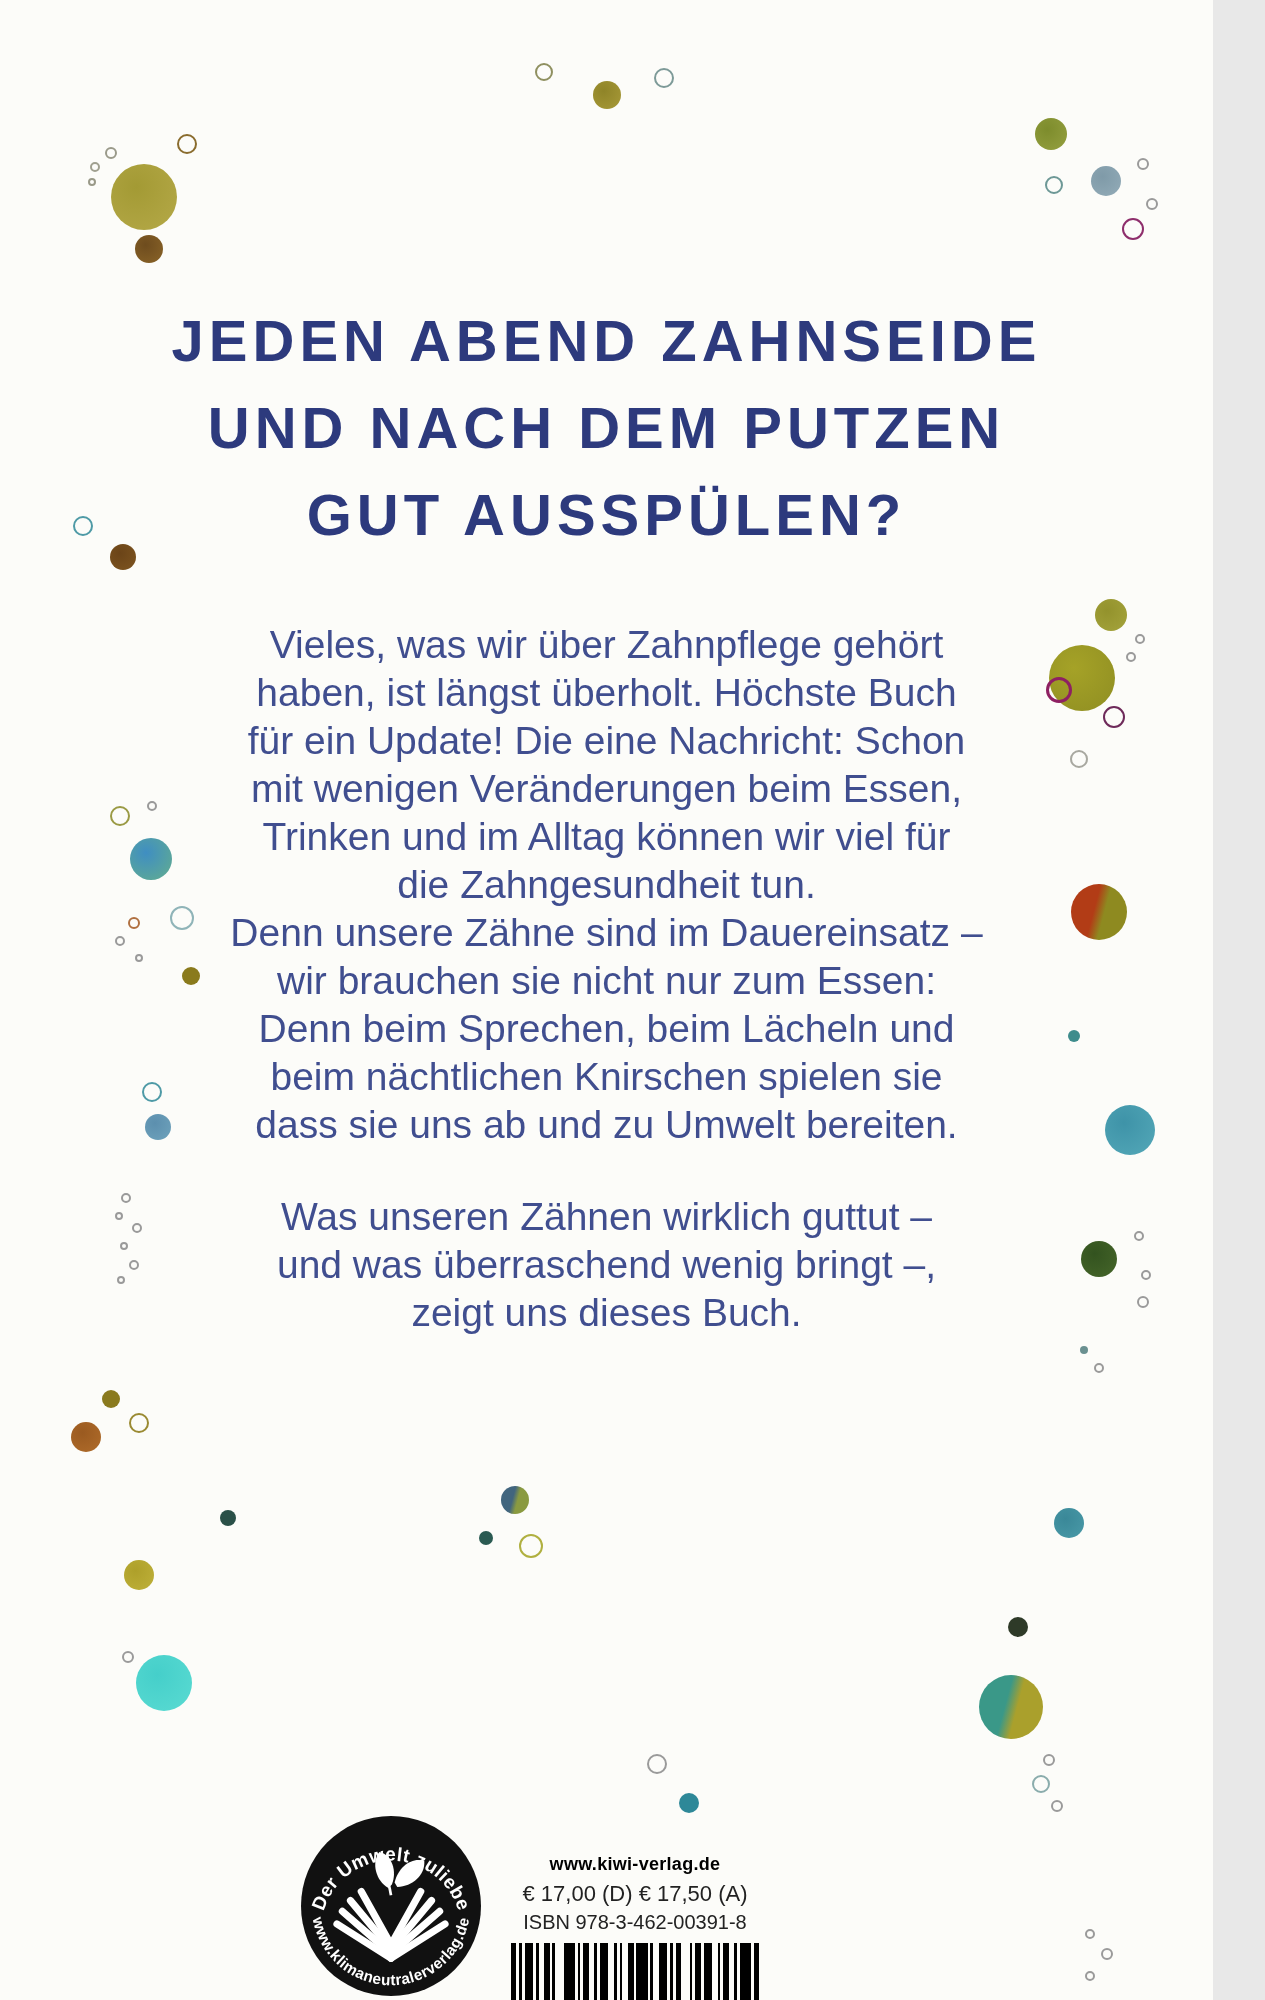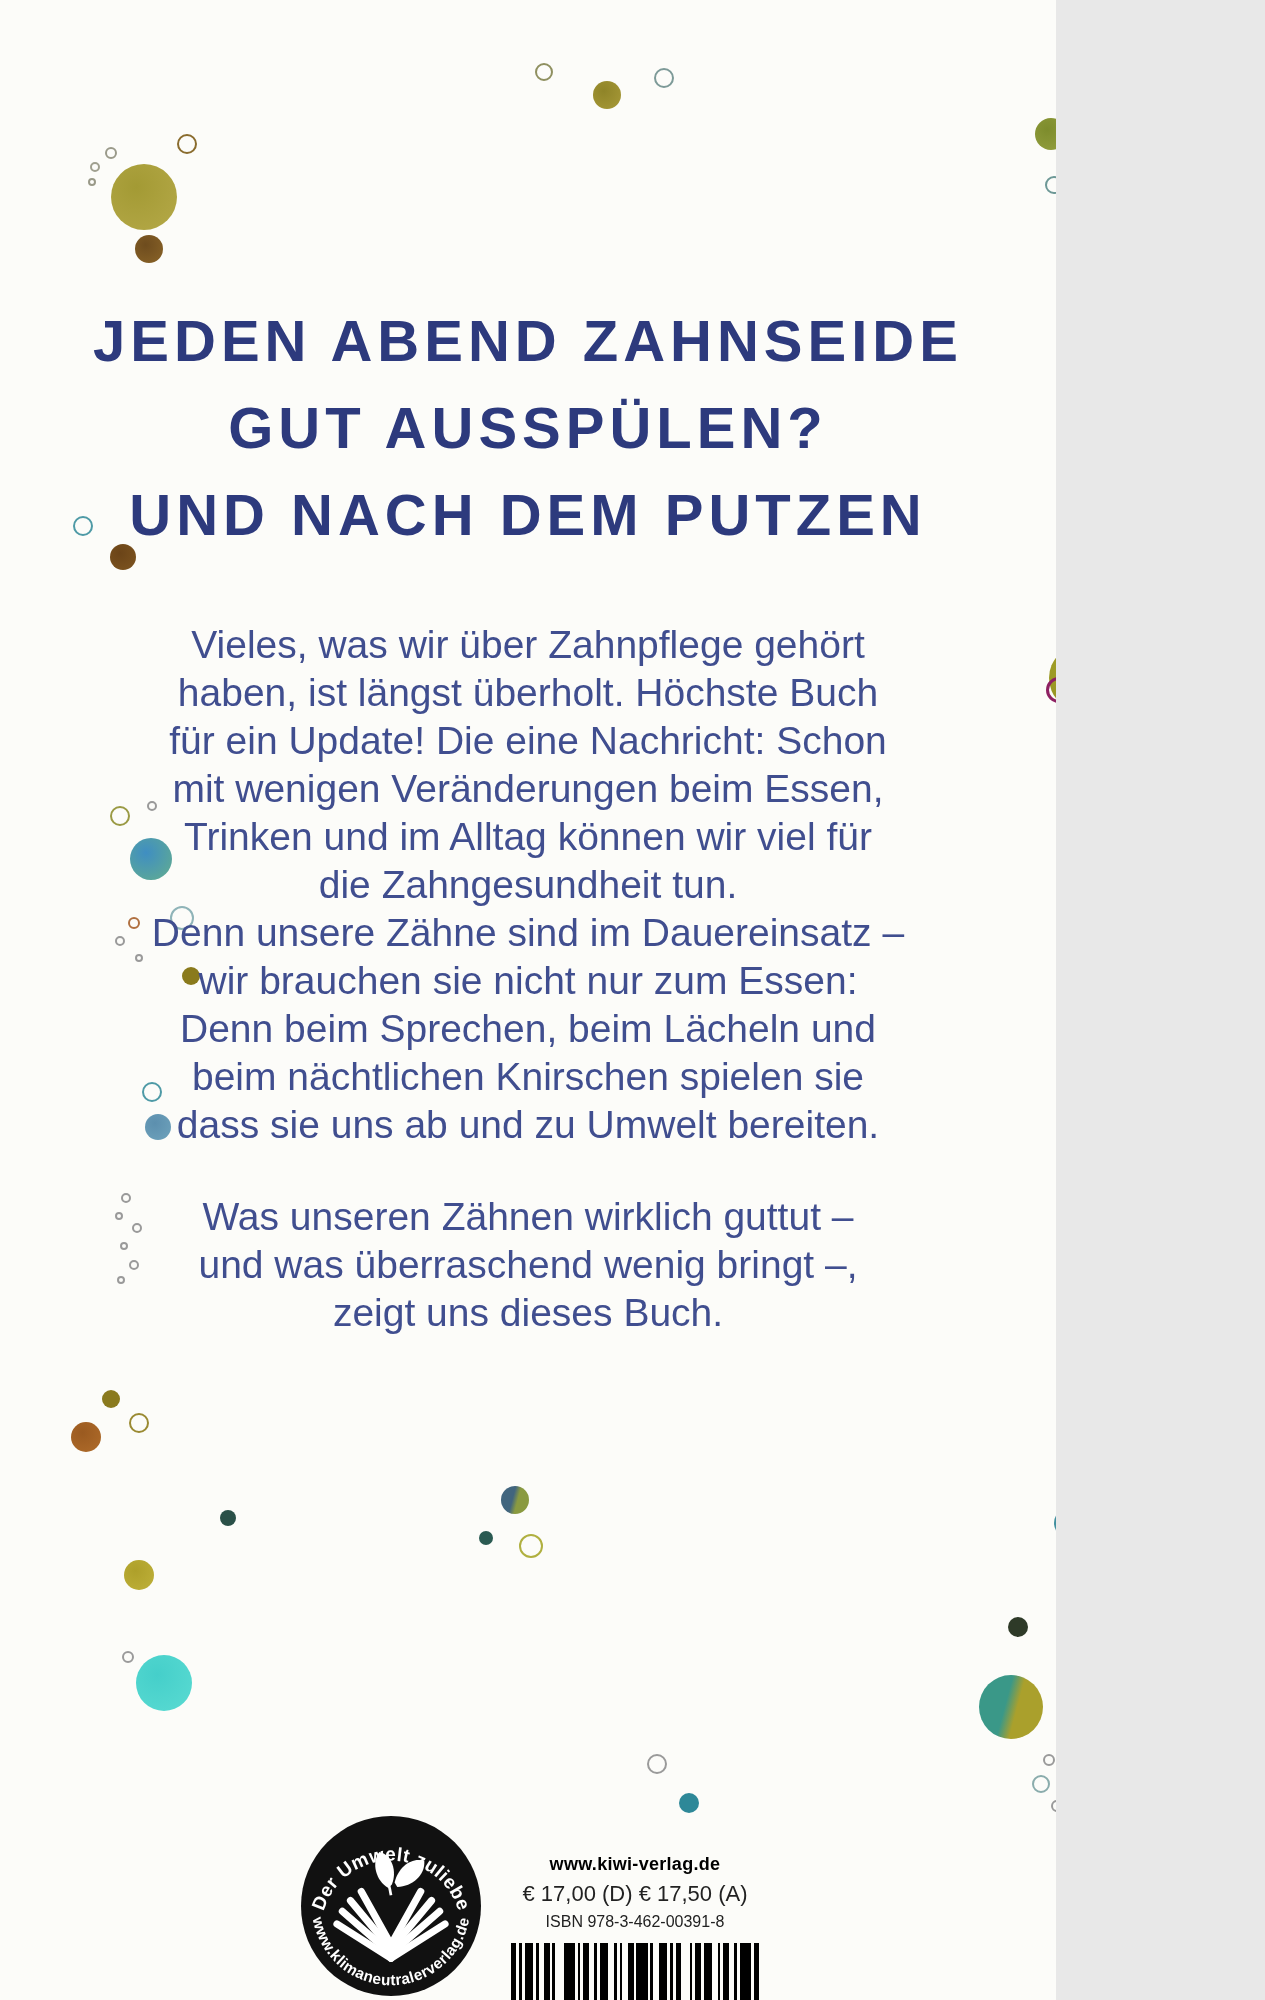--- a/index.html
+++ b/index.html
@@ -1,17 +1,17 @@
 <!DOCTYPE html>
 <html><head>
 <meta charset="utf-8">
 <style>
   html,body { margin:0; padding:0; background:#e8e8e8; }
   .cover {
-    position:relative; width:1056px; height:2000px;
+    position:relative; width:1213px; height:2000px;
     background:#fcfcf9; overflow:hidden;
     font-family:"Liberation Sans", sans-serif;
   }
   .dots-layer { position:absolute; inset:0; z-index:0; }
   .dot { position:absolute; border-radius:50%; box-sizing:border-box; }
   .dot.ring { background:transparent !important; border-style:solid; }
 
   .headline {
     position:absolute; top:297px; left:0; width:100%; z-index:2;
     text-align:center; color:#2d3a7d; font-weight:bold;
@@ -22,21 +22,21 @@
     text-align:center; color:#404e8f; font-size:39px; line-height:48px;
   }
   .para2 { margin-top:44px; }
 
   .publisher {
     position:absolute; left:455px; top:1853px; width:360px; z-index:2;
     text-align:center; color:#1c1c1c;
   }
   .site  { font-weight:bold; font-size:18px; letter-spacing:0.3px; color:#000; line-height:22px; }
   .price { font-size:22px; line-height:26px; margin-top:6px; color:#222; }
-  .isbn  { font-size:16px; line-height:26px; margin-top:2px; color:#222; }
+  .isbn  { font-size:20px; line-height:26px; margin-top:2px; color:#222; }
   .barcode { margin:8px auto 0; height:90px; white-space:nowrap; font-size:0; width:255px; }
   .barcode span { display:inline-block; height:100%; }
   .barcode .bar { background:#000; }
 
   .logo { position:absolute; left:301px; top:1816px; width:180px; height:180px; z-index:2; }
 </style>
 </head>
 <body>
 
 <div class="cover">
@@ -109,22 +109,22 @@
       <div class="dot ring" style="left: 1051px; top: 1800px; height: 12px; width: 12px; border-color: rgb(154, 154, 154); border-width: 2px;"></div>
       <div class="dot ring" style="left: 647px; top: 1754px; height: 20px; width: 20px; border-color: rgb(154, 154, 154); border-width: 2.4px;"></div>
       <div class="dot" style="left: 679px; top: 1793px; height: 20px; width: 20px; background: rgb(46, 136, 152);"></div>
       <div class="dot ring" style="left: 1085px; top: 1929px; height: 10px; width: 10px; border-color: rgb(154, 154, 154); border-width: 2px;"></div>
       <div class="dot ring" style="left: 1101px; top: 1948px; height: 12px; width: 12px; border-color: rgb(154, 154, 154); border-width: 2px;"></div>
       <div class="dot ring" style="left: 1085px; top: 1971px; height: 10px; width: 10px; border-color: rgb(154, 154, 154); border-width: 2px;"></div>
     </div>
 
   <div class="headline">
     <div>JEDEN ABEND ZAHNSEIDE</div>
+    <div>UND NACH DEM PUTZEN</div>
     <div>GUT AUSSPÜLEN?</div>
-    <div>UND NACH DEM PUTZEN</div>
   </div>
 
   <div class="bodytext">
     <div>
       <div>Vieles, was wir über Zahnpflege gehört</div>
       <div>haben, ist längst überholt. Höchste Buch</div>
       <div>für ein Update! Die eine Nachricht: Schon</div>
       <div>mit wenigen Veränderungen beim Essen,</div>
       <div>Trinken und im Alltag können wir viel für</div>
       <div>die Zahngesundheit tun.</div>

